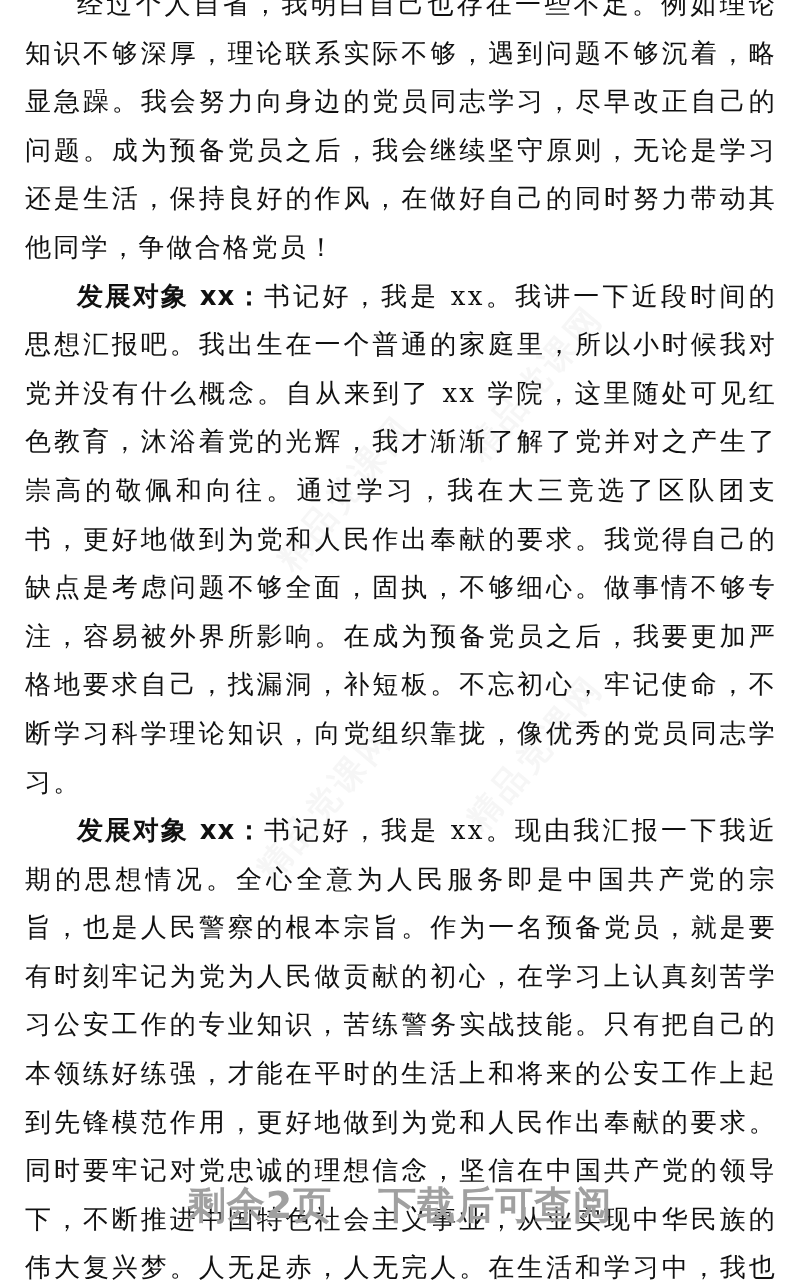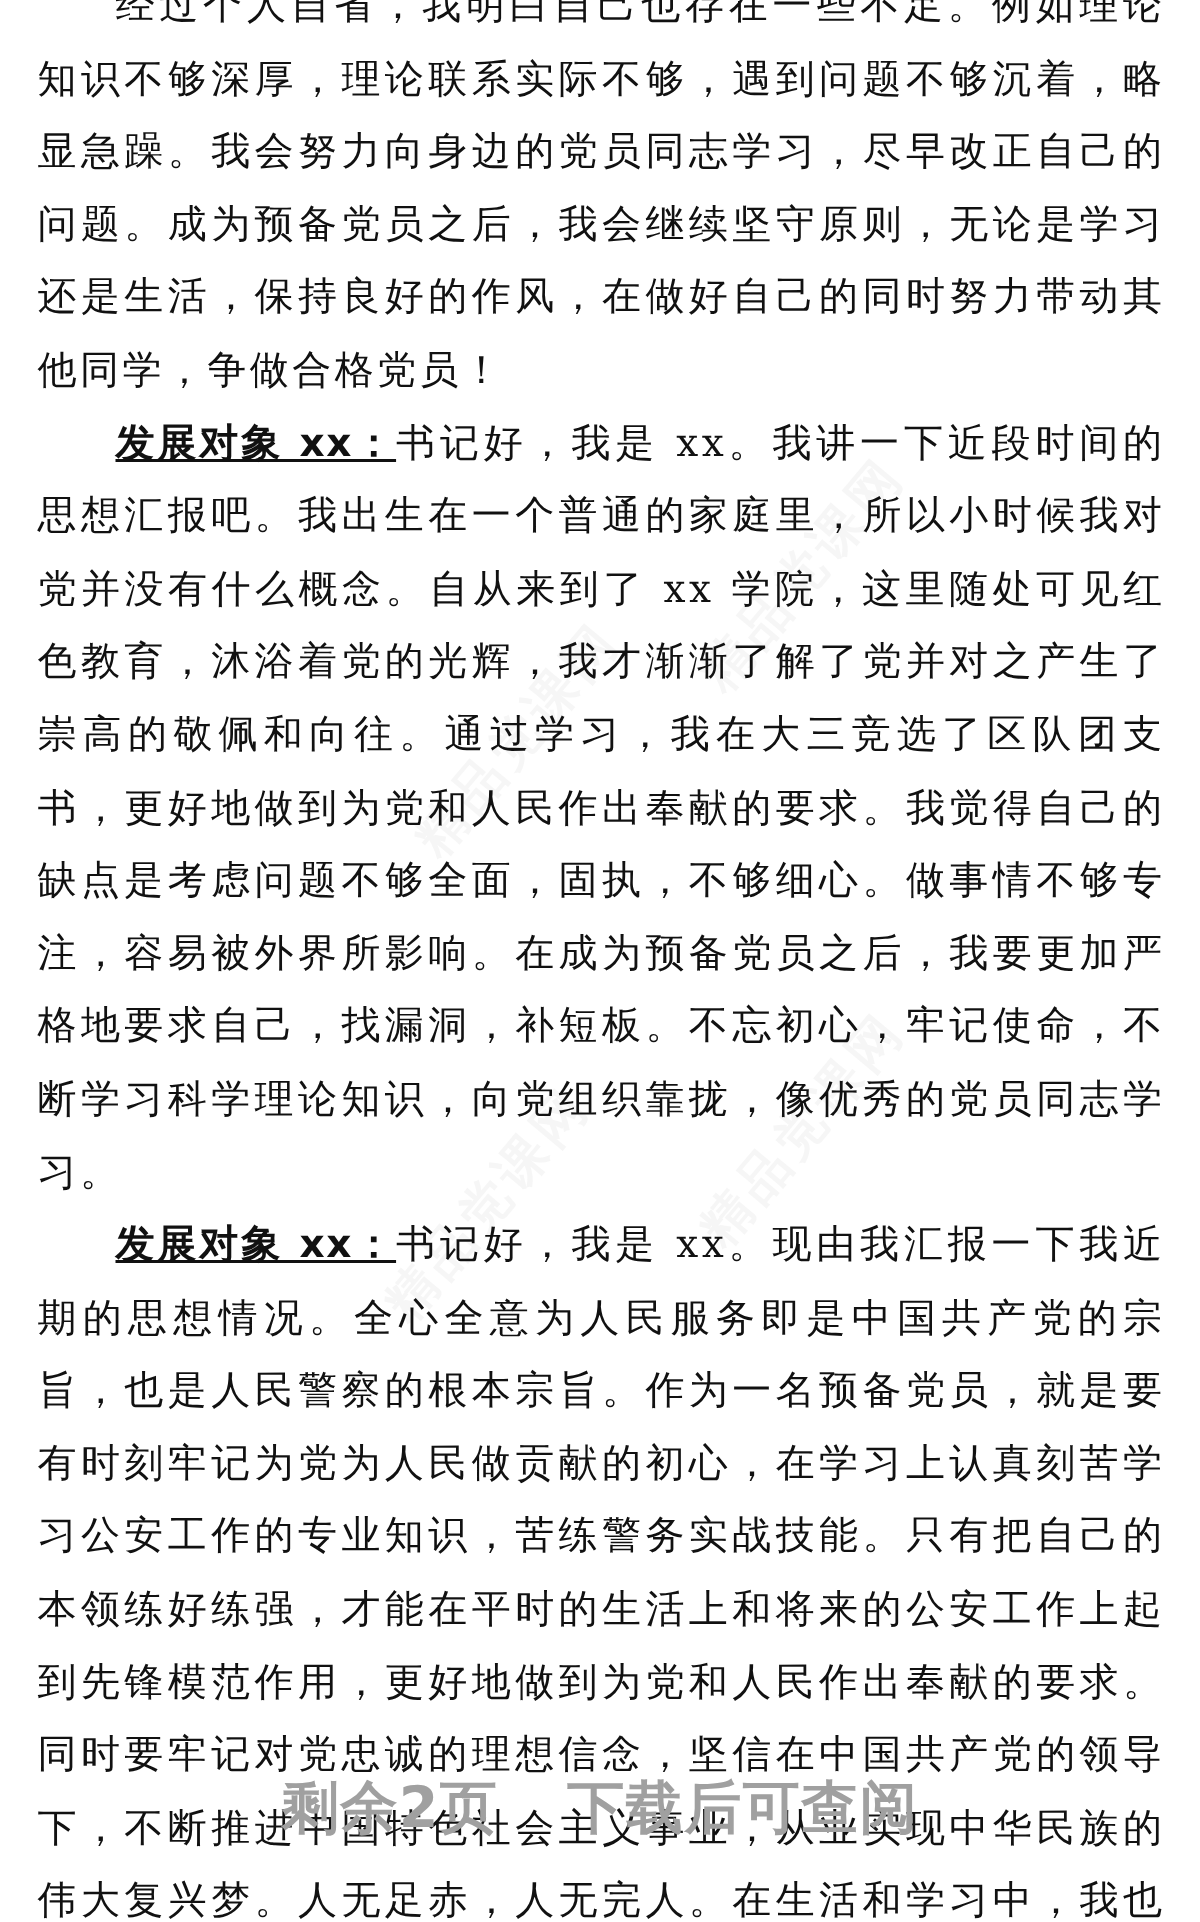--- a/index.html
+++ b/index.html
@@ -37,21 +37,20 @@
       text-align-last: left;
       word-break: break-all;
     }
     .para.indent {
       text-indent: 52px;
     }
     .speaker {
       font-weight: bold;
       font-family: "DejaVu Sans", "Liberation Sans", sans-serif;
       letter-spacing: 1px;
-      text-decoration: underline;
     }
     .watermark-layer {
       position: absolute;
       left: 0;
       top: 0;
       width: 800px;
       height: 1100px;
       pointer-events: none;
       overflow: hidden;
     }

